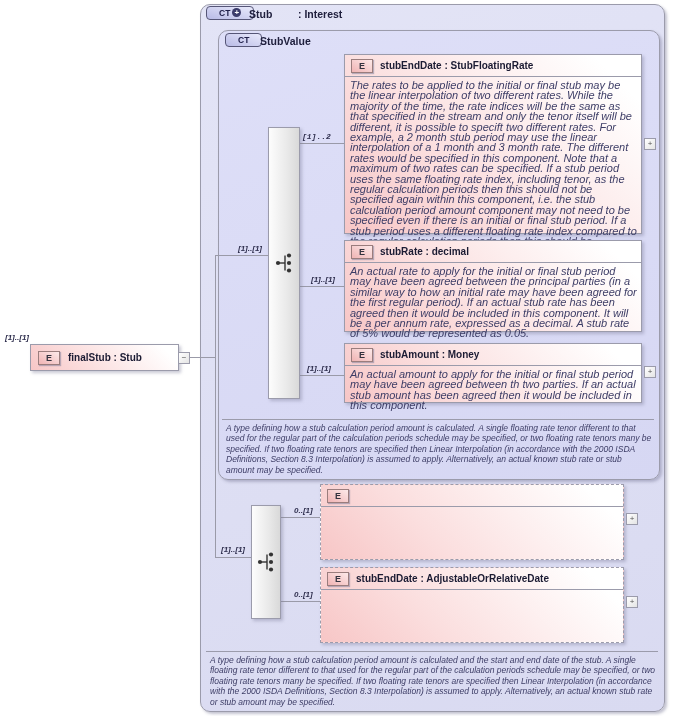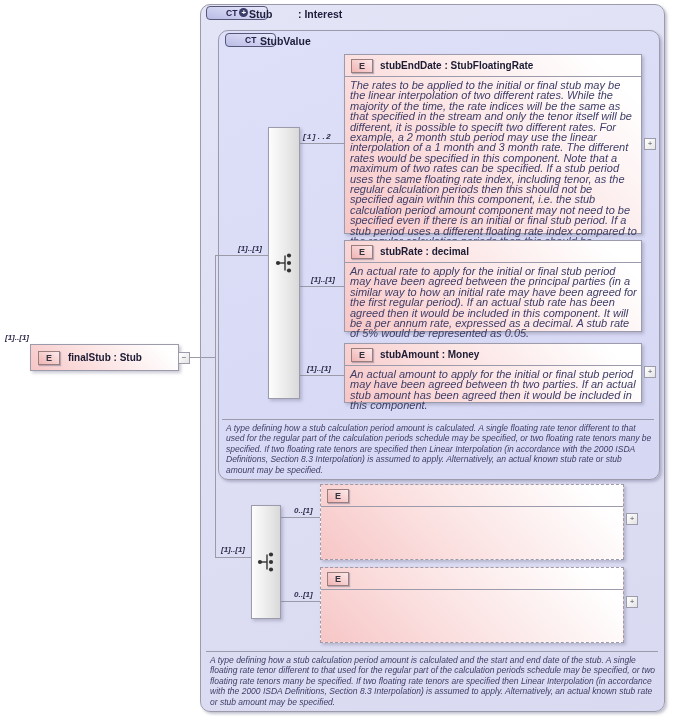--- a/index.html
+++ b/index.html
@@ -4,21 +4,21 @@
 <style>
   html,body{margin:0;padding:0;background:#fff;}
   .canvas{position:relative;width:674px;height:716px;background:#fff;overflow:hidden;
           font-family:"Liberation Sans",sans-serif;}
   
   .container{position:absolute;border:1px solid #9b9bab;border-radius:10px;
              box-shadow:2px 2px 3px rgba(120,120,150,.45);z-index:1;}
   .stub-fill{background:linear-gradient(160deg,#e3e4f6 0%,#d9daf1 100%);}
   .sv-fill{background:linear-gradient(160deg,#dedff8 0%,#d6d7f3 100%);}
   .ctbadge{position:absolute;z-index:4;display:inline-flex;align-items:flex-start;gap:2px;
-           border:1px solid #565677;border-radius:4px;padding:1px 19px;
+           border:1px solid #565677;border-radius:4px;padding:1px 12px;
            background:linear-gradient(to top right,#b9bbe6,#e8e9fb);
            font-size:8.5px;font-weight:bold;color:#20204a;}
   .plus-circle{display:inline-block;width:9px;height:9px;border-radius:50%;background:#3c3c6b;
            color:#fff;font-size:8px;line-height:9px;text-align:center;font-weight:bold;}
   .cthead{position:absolute;z-index:4;font-size:10.5px;font-weight:bold;color:#20203e;padding-left:8px;}
   
   .elem{position:absolute;z-index:3;border:1px solid #9b9bab;
         background:linear-gradient(45deg,#f7c6c6 0%,#fbdede 35%,#ffffff 90%);
         box-shadow:2px 2px 3px rgba(120,120,150,.4);}
   .elem.dashed{border-style:dashed;}
@@ -147,20 +147,21 @@
     <div class="ehead">
       <span class="ebadge">E</span>
     </div>
   </div>
   <div class="minibox" style="left:626px;top:513px;">+</div>
 
   <div class="card" style="left:294px;top:590px;">0..[1]</div>
   <div class="elem dashed" style="left:320px;top:567px;width:302px;height:74px;">
     <div class="ehead">
       <span class="ebadge">E</span>
+      <span class="etitle">stubEndDate : AdjustableOrRelativeDate</span>
     </div>
   </div>
   <div class="minibox" style="left:626px;top:596px;">+</div>
 
   <div class="sep" style="left:206px;top:651px;width:452px;"></div>
   <div class="footer-anno" style="left:210px;top:655px;width:448px;">A type defining how a stub calculation period amount is calculated and the start and end date of the stub. A single floating rate tenor different to that used for the regular part of the calculation periods schedule may be specified, or two floating rate tenors many be specified. If two floating rate tenors are specified then Linear Interpolation (in accordance with the 2000 ISDA Definitions, Section 8.3 Interpolation) is assumed to apply. Alternatively, an actual known stub rate or stub amount may be specified.</div>
 
 </div>
 
 </body></html>

